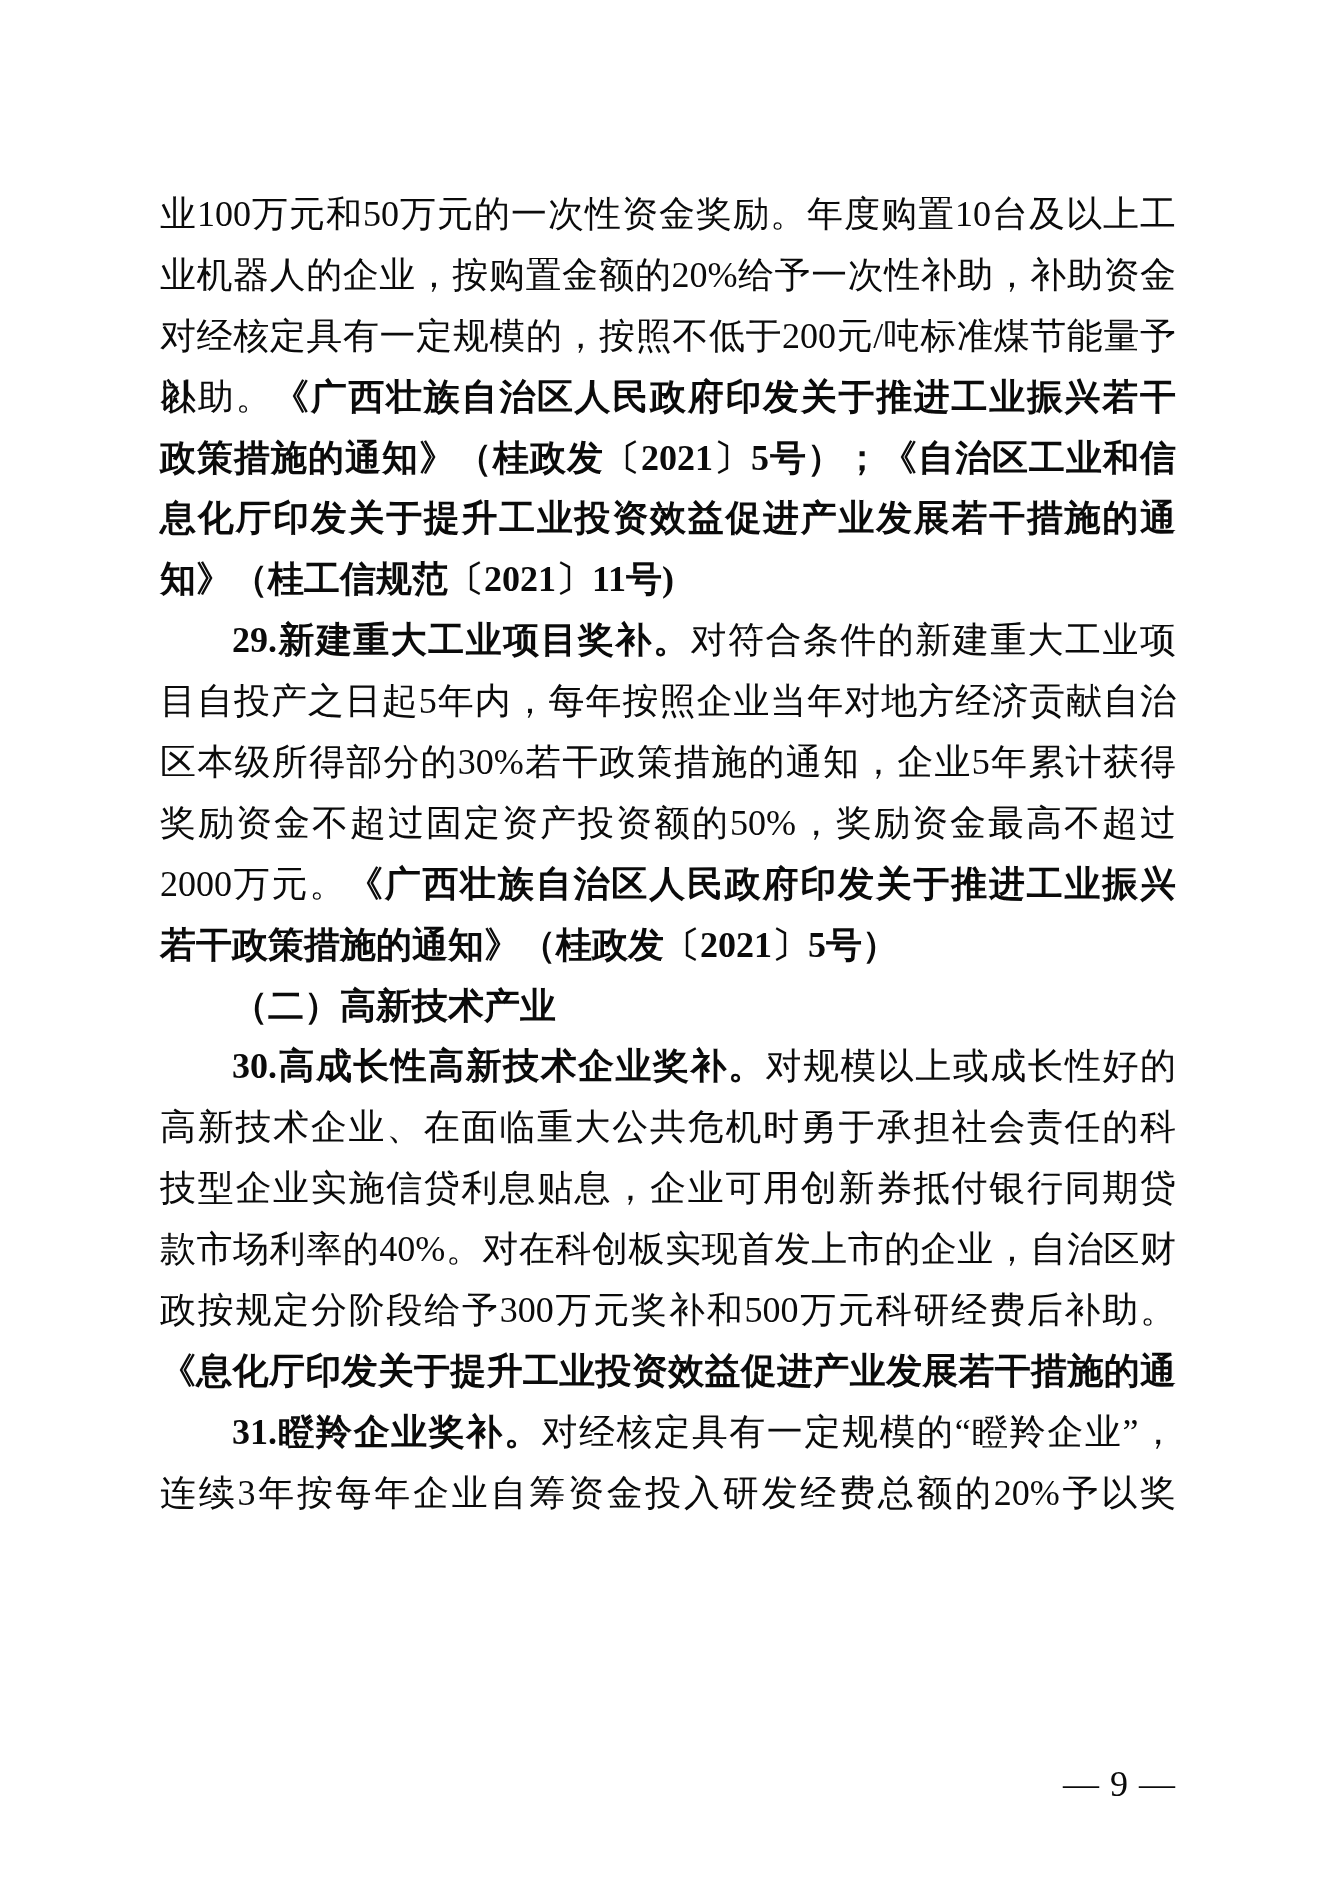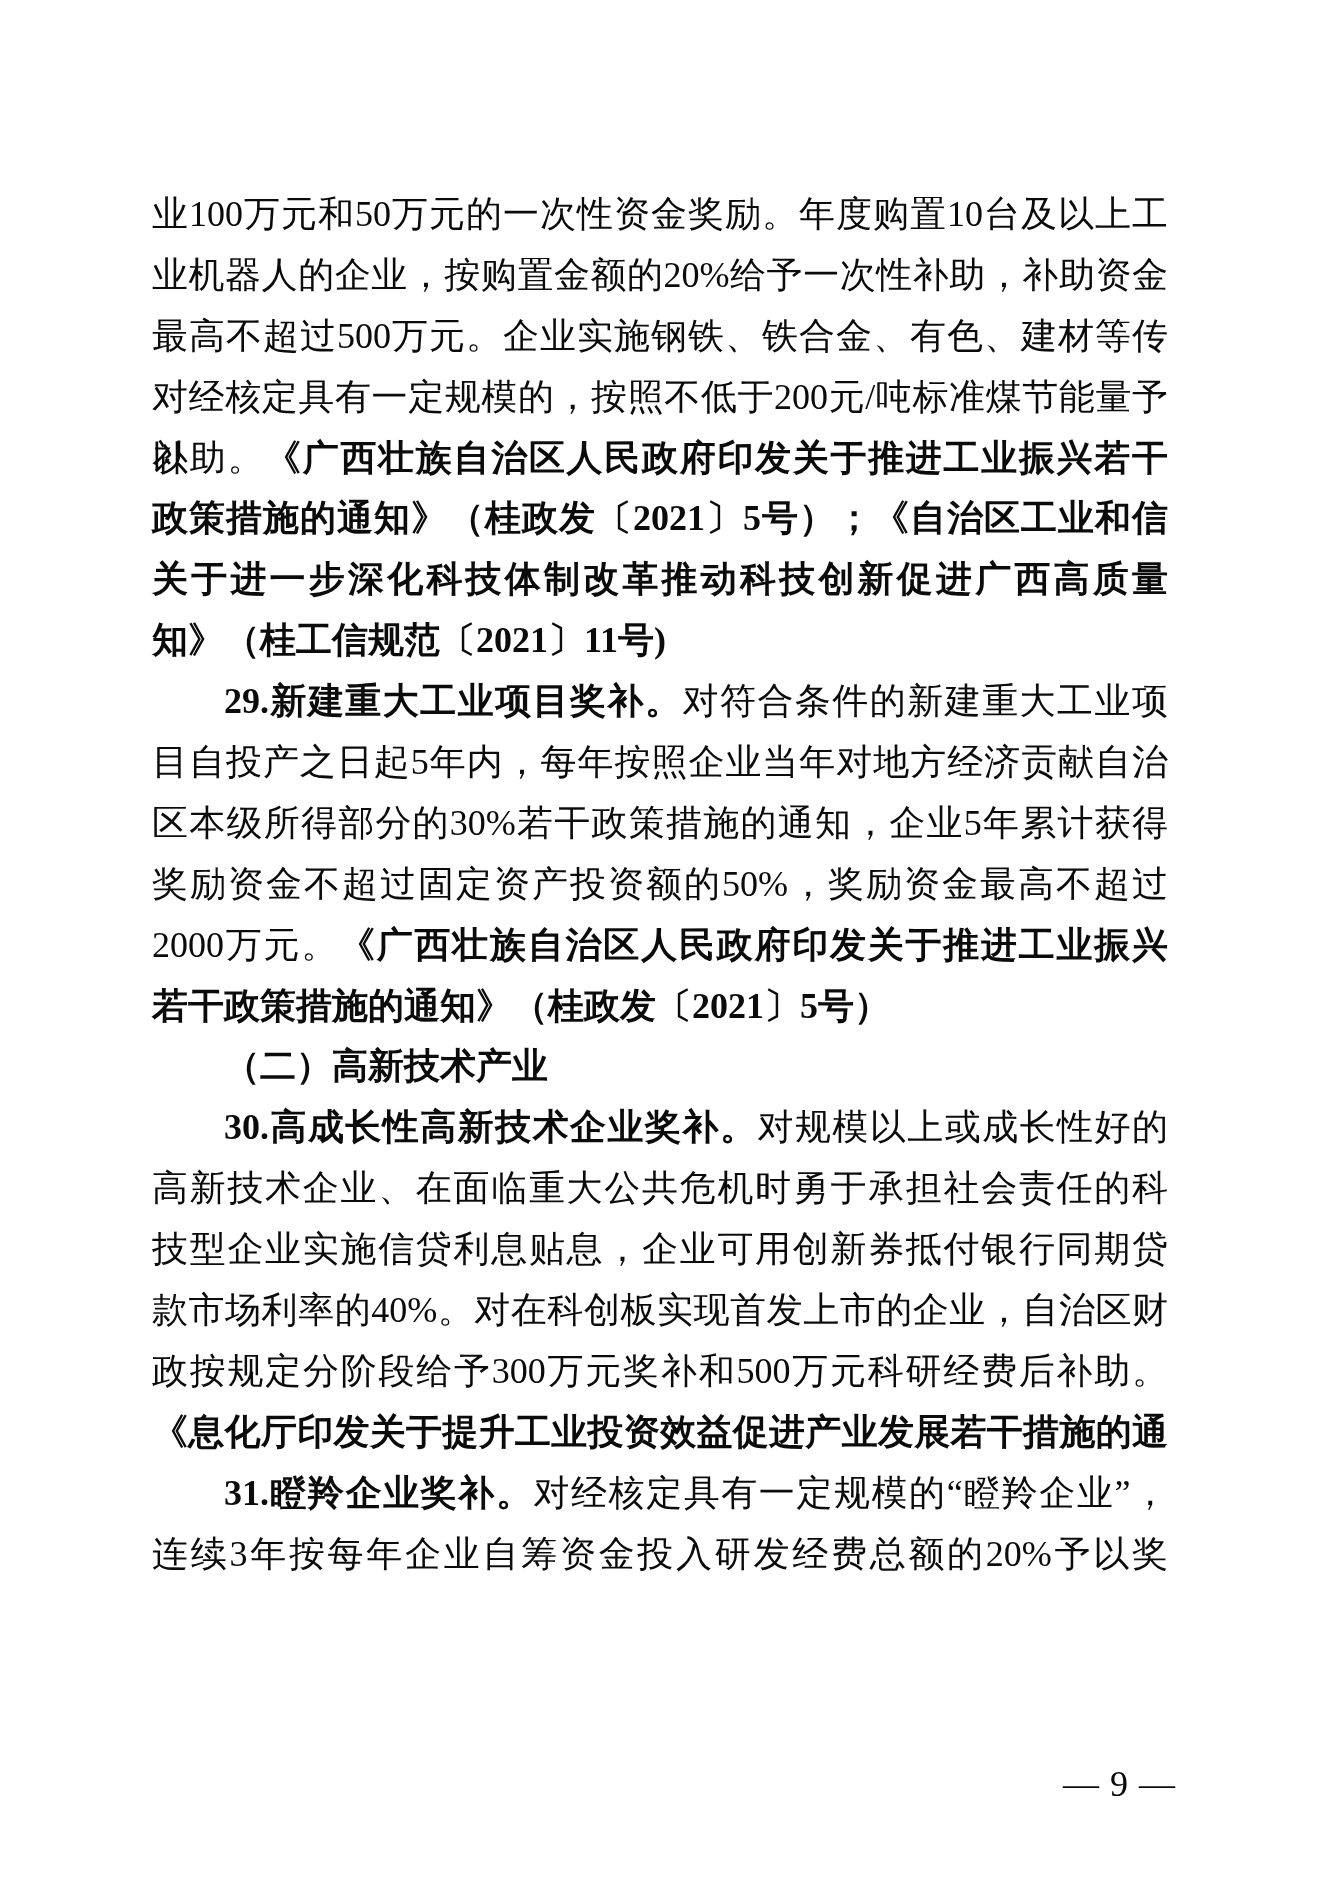--- a/index.html
+++ b/index.html
@@ -15,21 +15,21 @@
     font-family: "Liberation Serif", serif;
     color: #0b0b0b;
   }
   .page {
     position: absolute;
     inset: 0;
     background: #ffffff;
   }
   .text-block {
     position: absolute;
-    left: 152px;
+    left: 160px;
     top: 184px;
     width: 1016px;
   }
   .line {
     font-size: 36px;
     line-height: 60.9px;
     height: 60.9px;
     text-align: justify;
     text-align-last: justify;
     white-space: normal;
@@ -61,25 +61,24 @@
     letter-spacing: 1px;
   }
 </style>
 </head>
 <body>
 
 <div class="page">
   <div class="text-block" id="text-block">
       <div class="line"><span class="seg">业100万元和50万元的一次性资金奖励。年度购置10台及以上工</span></div>
       <div class="line"><span class="seg">业机器人的企业，按购置金额的20%给予一次性补助，补助资金</span></div>
-      <div class="line"><span class="seg">最高不超过500万元。企业实施钢铁、铁合金、有色、建材等传</span></div>
       <div class="line"><span class="seg">对经核定具有一定规模的，按照不低于200元/吨标准煤节能量予以</span></div>
       <div class="line"><span class="seg">补助。</span><span class="seg bold">《广西壮族自治区人民政府印发关于推进工业振兴若干</span></div>
       <div class="line"><span class="seg bold">政策措施的通知》（桂政发〔2021〕5号）；《自治区工业和信</span></div>
-      <div class="line"><span class="seg bold">关于进一步深化科技体制改革推动科技创新促进广西高质量</span></div>
+      <div class="line"><span class="seg bold">息化厅印发关于提升工业投资效益促进产业发展若干措施的通</span></div>
       <div class="line short"><span class="seg bold">知》（桂工信规范〔2021〕11号)</span></div>
       <div class="line indent"><span class="seg bold">29.新建重大工业项目奖补。</span><span class="seg">对符合条件的新建重大工业项</span></div>
       <div class="line"><span class="seg">目自投产之日起5年内，每年按照企业当年对地方经济贡献自治</span></div>
       <div class="line"><span class="seg">区本级所得部分的30%若干政策措施的通知，企业5年累计获得</span></div>
       <div class="line"><span class="seg">奖励资金不超过固定资产投资额的50%，奖励资金最高不超过</span></div>
       <div class="line"><span class="seg">2000万元。</span><span class="seg bold">《广西壮族自治区人民政府印发关于推进工业振兴</span></div>
       <div class="line short"><span class="seg bold">若干政策措施的通知》（桂政发〔2021〕5号）</span></div>
       <div class="line indent short"><span class="seg bold">（二）高新技术产业</span></div>
       <div class="line indent"><span class="seg bold">30.高成长性高新技术企业奖补。</span><span class="seg">对规模以上或成长性好的</span></div>
       <div class="line"><span class="seg">高新技术企业、在面临重大公共危机时勇于承担社会责任的科</span></div>

